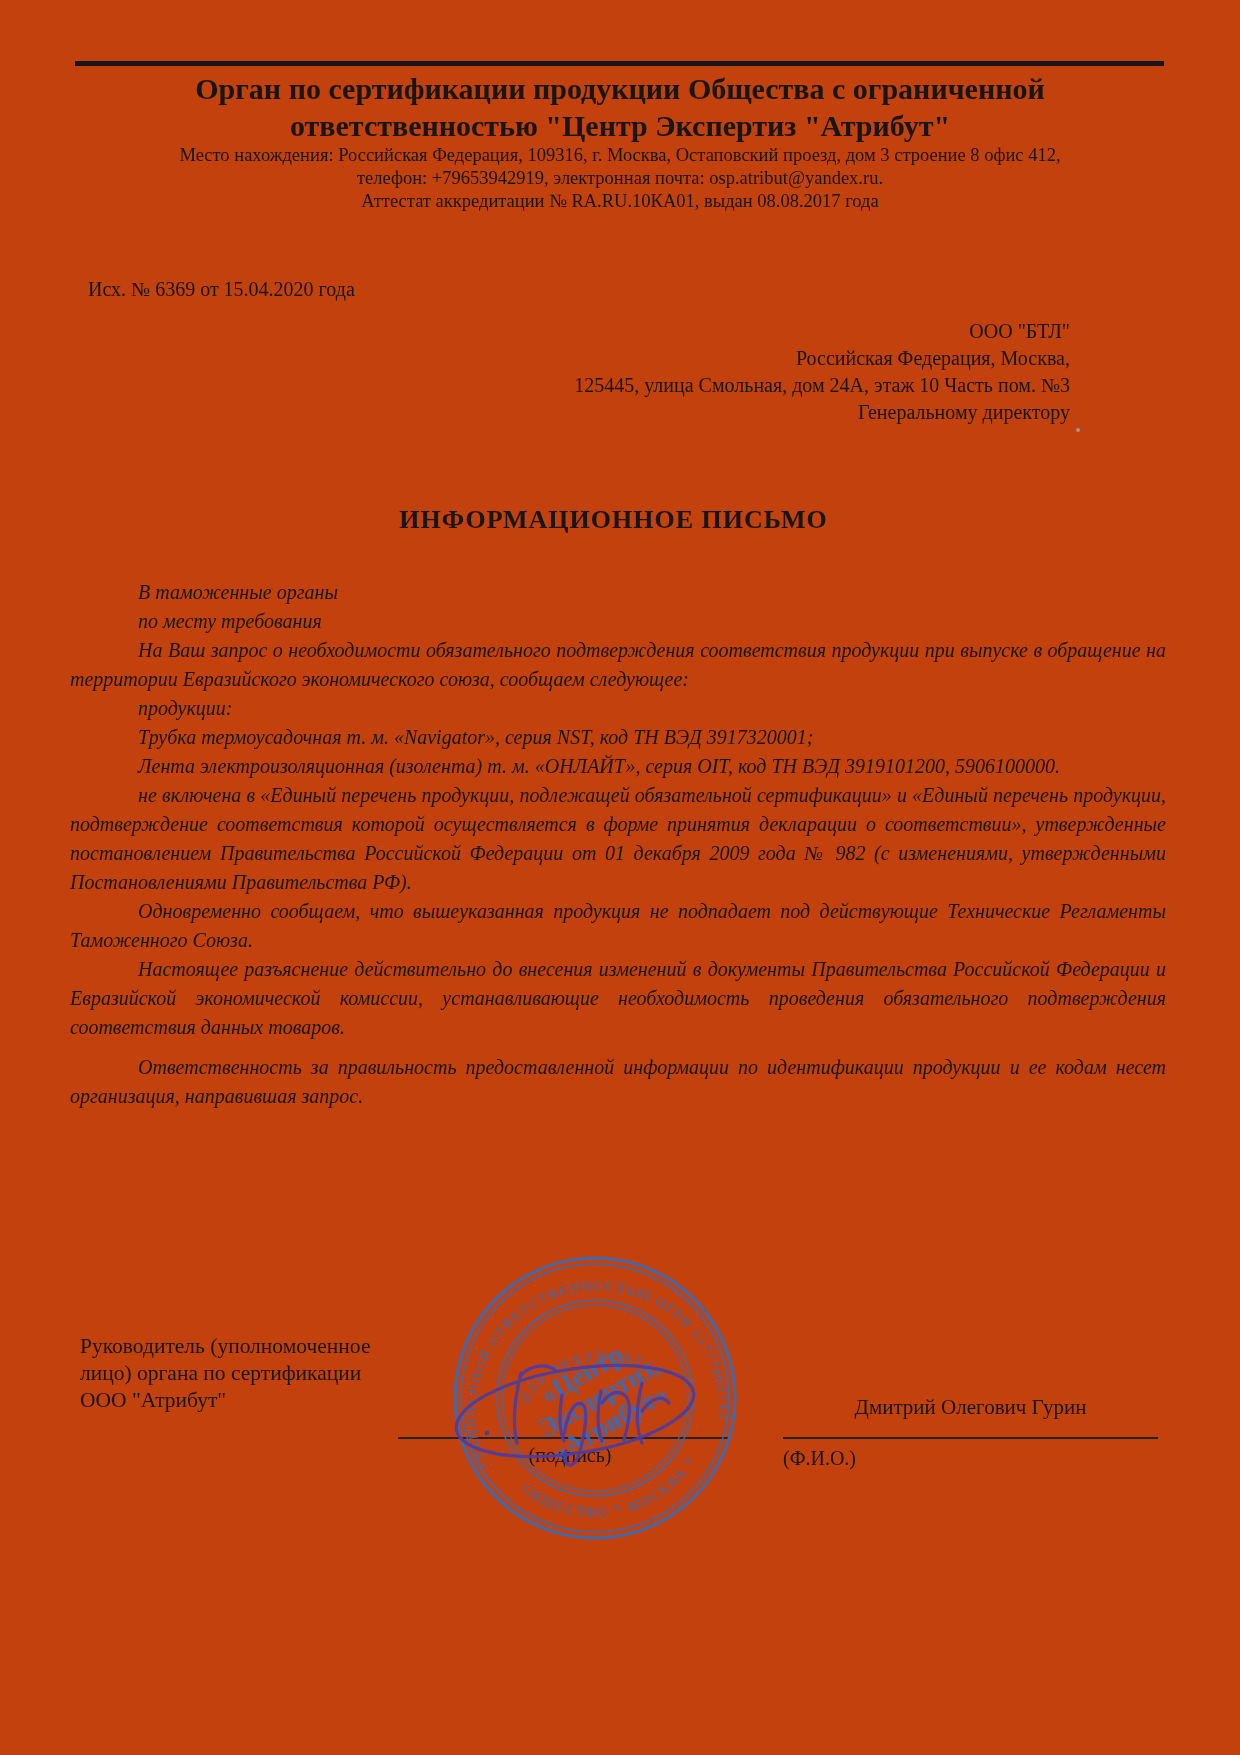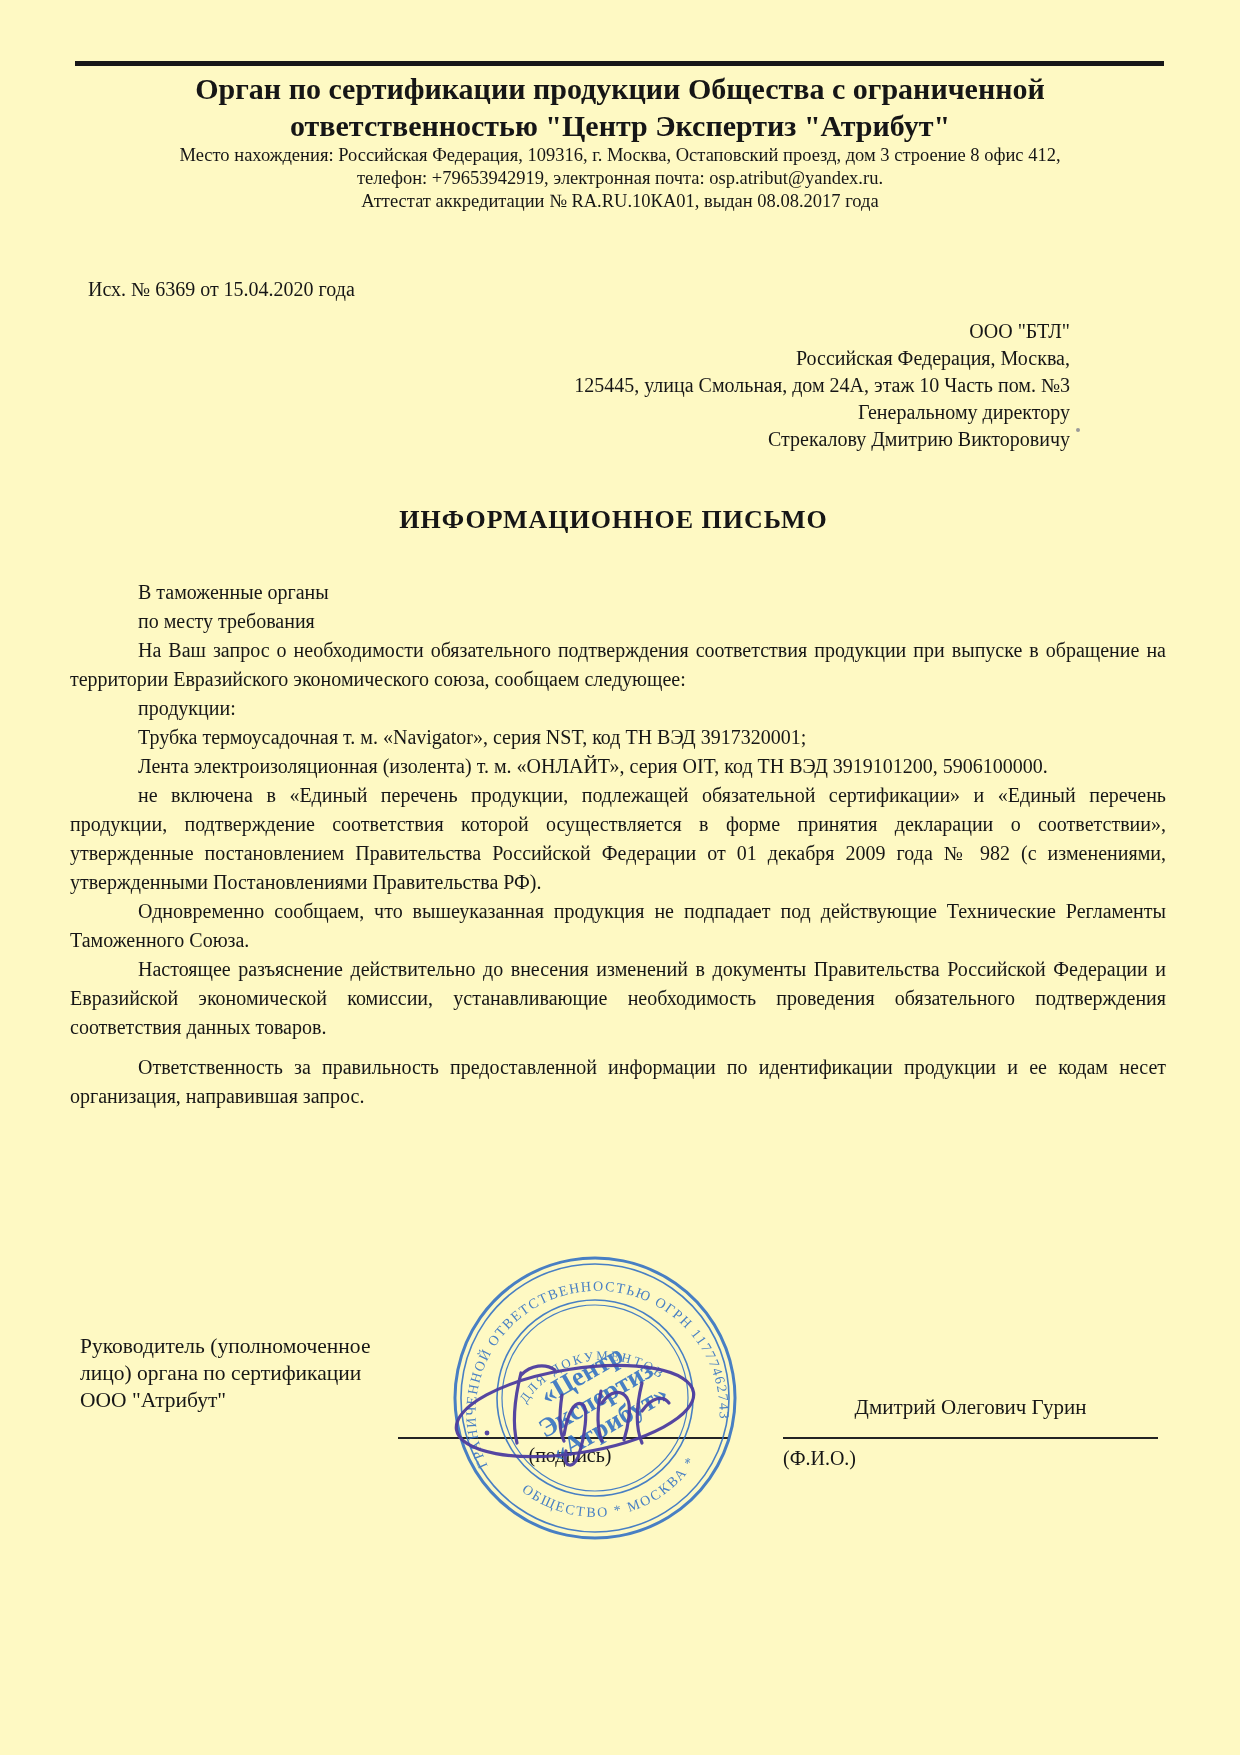--- a/index.html
+++ b/index.html
@@ -1,19 +1,19 @@
 <!DOCTYPE html>
 <html lang="ru"><head>
 <meta charset="utf-8">
 <style>
   html,body{margin:0;padding:0;background:#ffffff;}
   .page{
     position:relative;
     width:1240px;height:1755px;
-    background:#fef9c3;
+    background:#c2410c;
     font-family:"Liberation Serif","DejaVu Serif",serif;
     color:#161616;
     overflow:hidden;
   }
   .top-rule{
     position:absolute;left:75px;top:61px;width:1089px;height:5px;
     background:#171717;
   }
   .org-header{
     position:absolute;left:85px;top:70px;width:1070px;
@@ -31,21 +31,21 @@
   .recipient{
     position:absolute;right:170px;top:318px;
     text-align:right;font-size:20px;line-height:27px;
   }
   .letter-title{
     position:absolute;left:0;top:505px;width:1227px;
     text-align:center;font-size:26px;font-weight:bold;letter-spacing:1px;
   }
   .body-text{
     position:absolute;left:70px;top:578px;width:1096px;
-    font-size:20px;line-height:29px;text-align:justify;
+    font-size:20px;line-height:29px;text-align:justify;font-style:italic;
   }
   .body-text p{margin:0;text-indent:68px;}
   .body-text p.last{margin-top:11px;}
   .sig-left{
     position:absolute;left:80px;top:1333px;
     font-size:21.5px;line-height:27px;white-space:pre-line;
   }
   .sign-line{
     position:absolute;top:1437px;border-top:2px solid #232323;height:0;
   }
@@ -87,21 +87,20 @@
     <div class="org-sub">Аттестат аккредитации № RA.RU.10КА01, выдан 08.08.2017 года</div>
   </div>
 
   <div class="outgoing-ref">Исх. № 6369 от 15.04.2020 года</div>
 
   <div class="recipient">
     <div>ООО "БТЛ"</div>
     <div>Российская Федерация, Москва,</div>
     <div>125445, улица Смольная, дом 24А, этаж 10 Часть пом. №3</div>
     <div>Генеральному директору</div>
-    <div>Стрекалову Дмитрию Викторовичу</div>
   </div>
 
   <div class="letter-title">ИНФОРМАЦИОННОЕ ПИСЬМО</div>
 
   <div class="body-text">
     <p>В таможенные органы</p>
     <p>по месту требования</p>
     <p>На Ваш запрос о необходимости обязательного подтверждения соответствия продукции при выпуске в обращение на территории Евразийского экономического союза, сообщаем следующее:</p>
     <p>продукции:</p>
     <p>Трубка термоусадочная т. м. «Navigator», серия NST, код ТН ВЭД 3917320001;</p>

